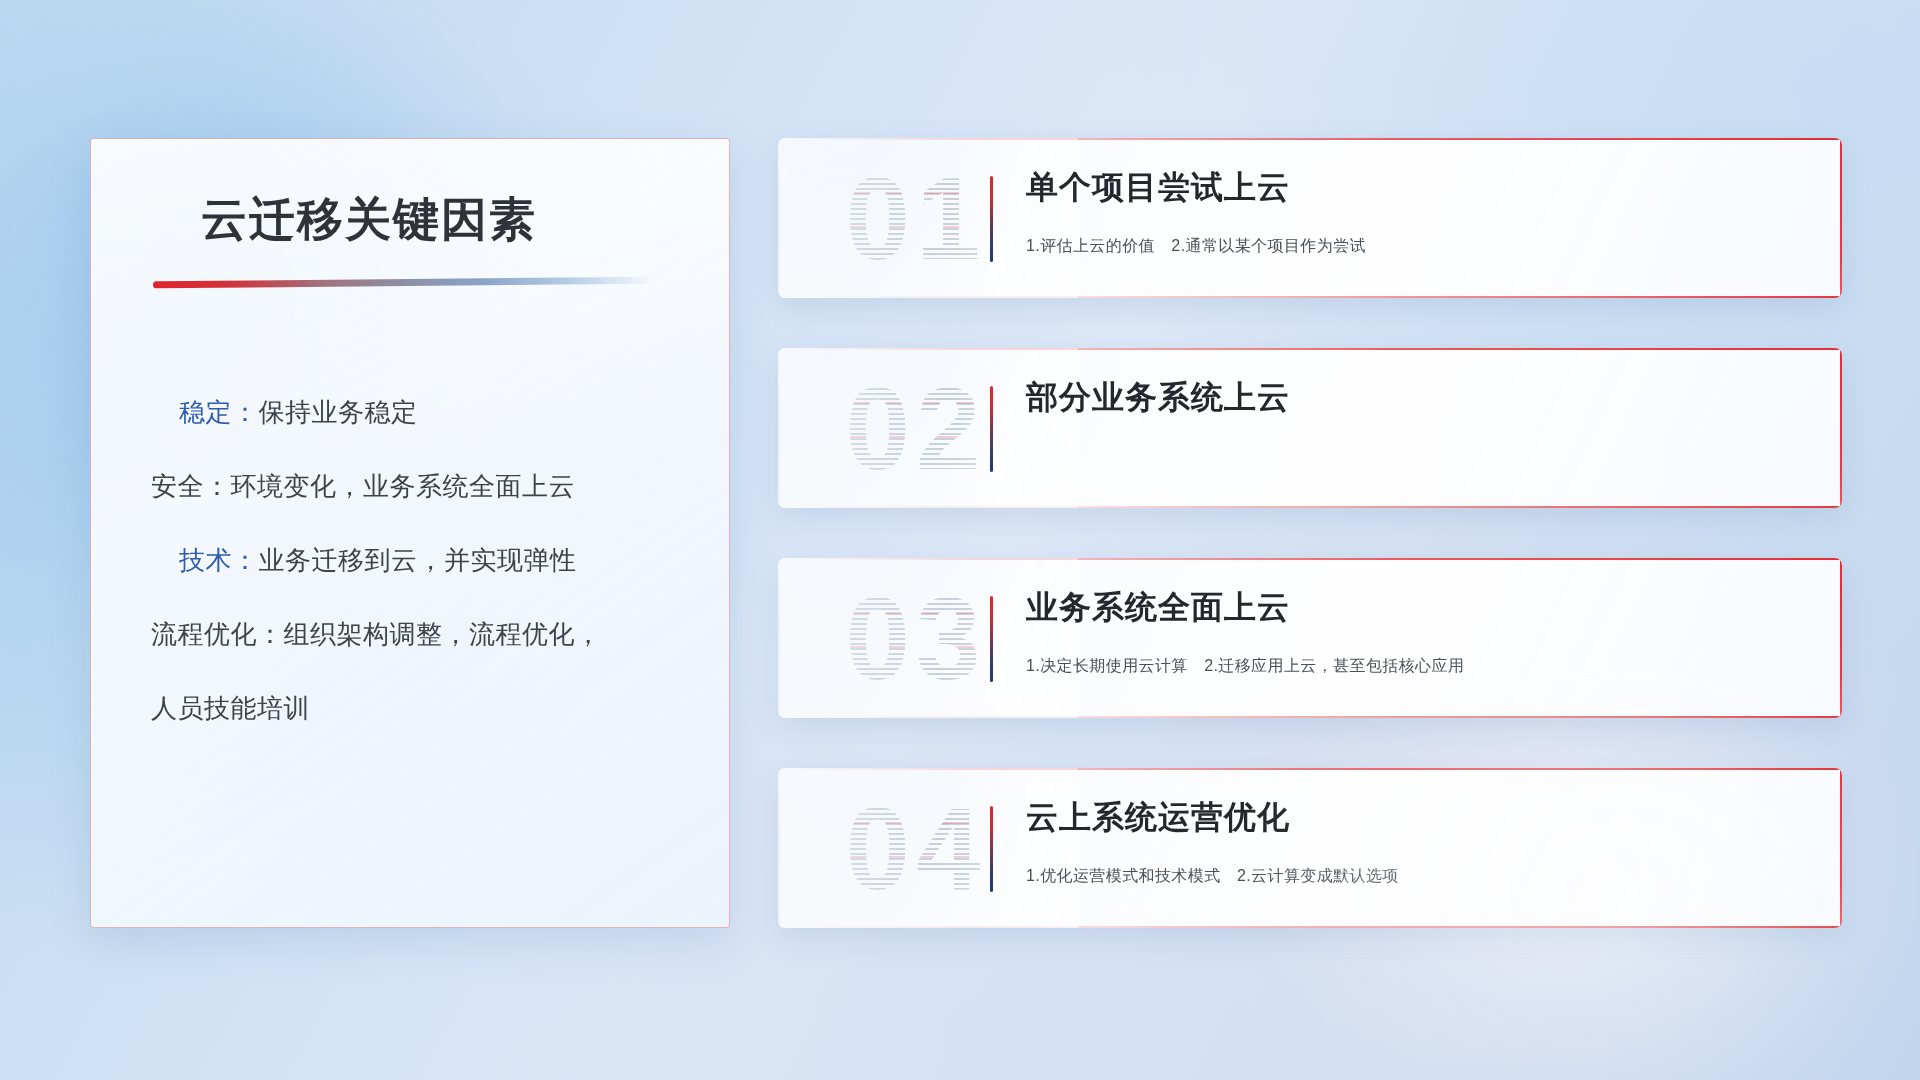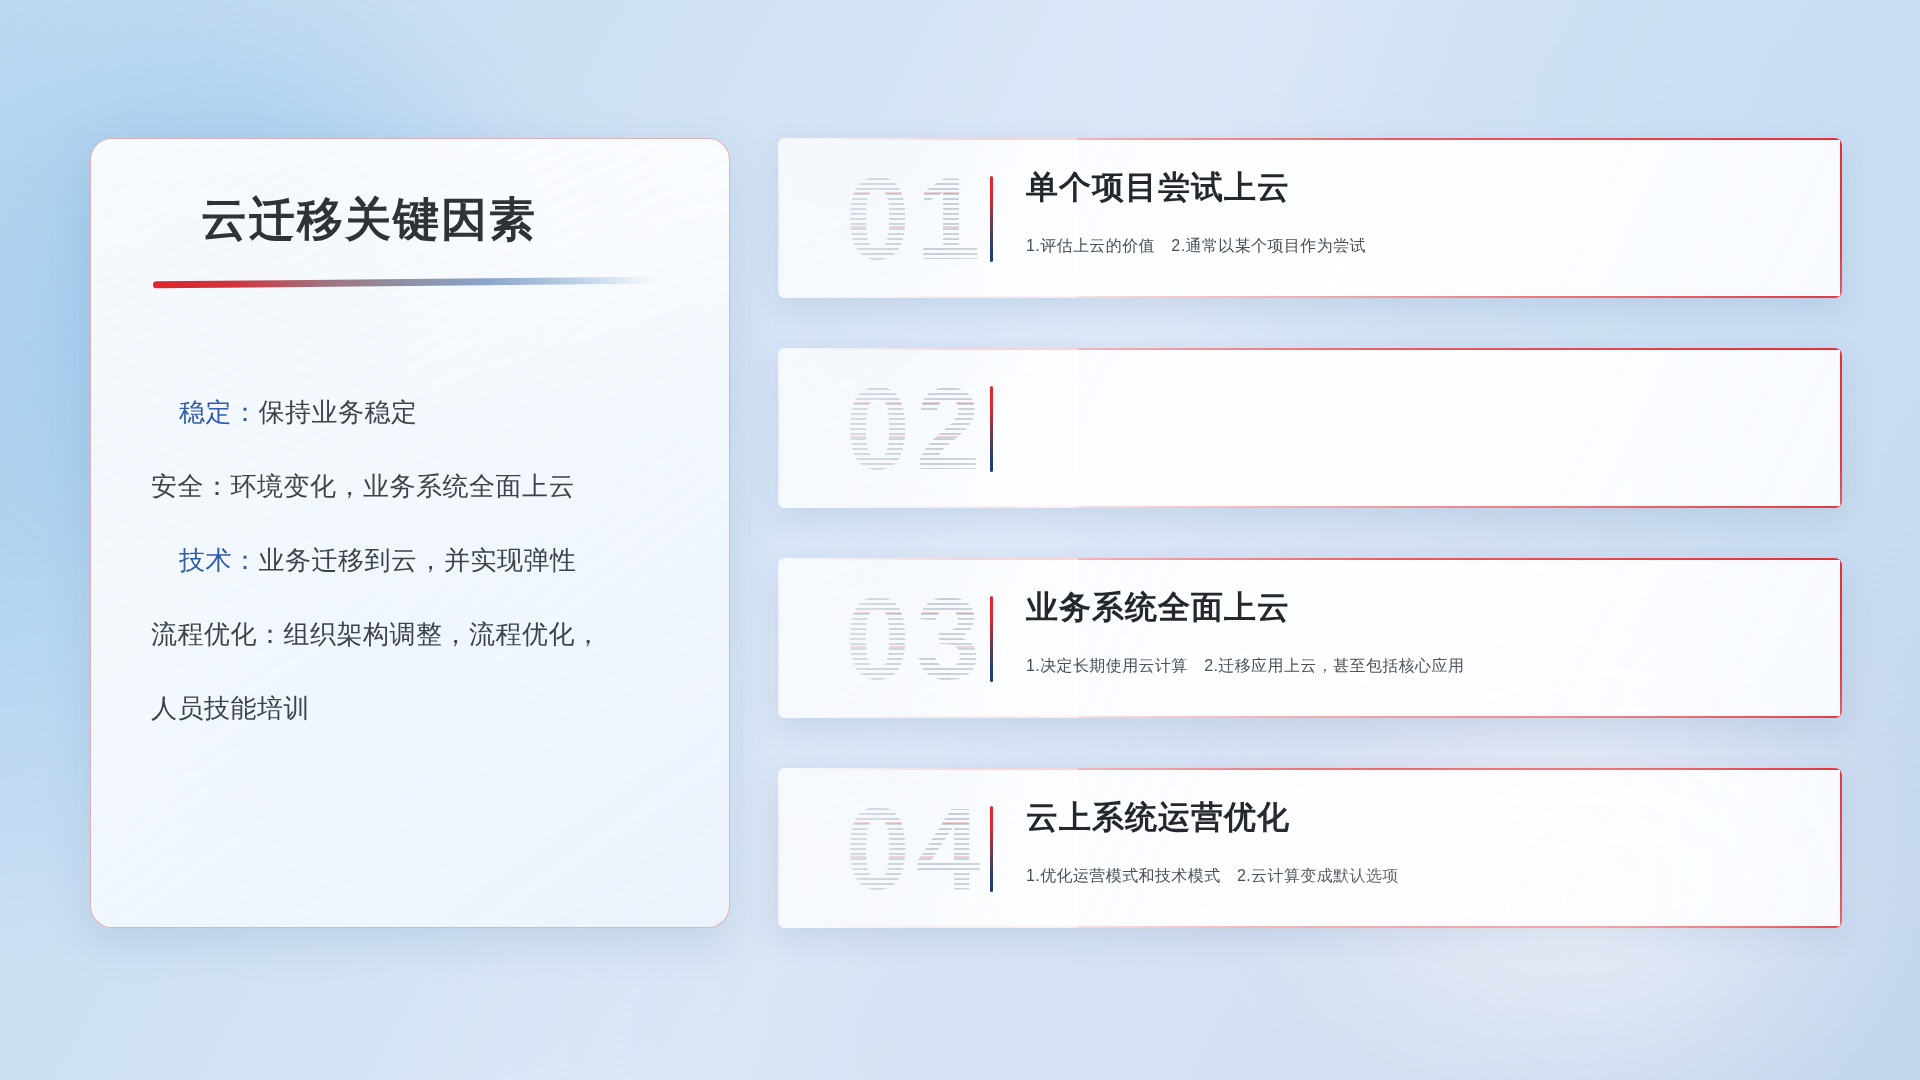--- a/index.html
+++ b/index.html
@@ -32,21 +32,21 @@
     right: -120px; bottom: -160px; width: 900px; height: 700px;
     background: radial-gradient(closest-side, rgba(255,255,255,0.5), rgba(255,255,255,0) 70%);
     filter: blur(50px); pointer-events: none;
   }
 
   
   .left-card {
     position: absolute;
     left: 90px; top: 138px;
     width: 640px; height: 790px;
-    border-radius: 22px;
+    border-radius: 4px;
     background: linear-gradient(145deg, rgba(255,255,255,0.78) 0%, rgba(252,253,255,0.88) 38%, rgba(246,250,255,0.82) 70%, rgba(240,246,253,0.80) 100%);
     border: 1.5px solid rgba(214,120,120,0.55);
     box-shadow: 0 14px 42px rgba(90,130,175,0.18), inset 0 1px 0 rgba(255,255,255,0.9);
     backdrop-filter: blur(3px);
     overflow: hidden;
   }
   .left-card-sheen {
     position: absolute; inset: 0;
     background: linear-gradient(160deg, rgba(255,255,255,0.55) 0%, rgba(255,255,255,0) 45%);
     pointer-events: none;
@@ -241,20 +241,21 @@
 
     <div class="step-card">
       <div class="edge-top"></div>
       <div class="edge-right"></div>
       <div class="edge-bottom"></div>
       <div class="edge-left"></div>
       <div class="ghost-num">02</div>
       <div class="ghost-num-tint">02</div>
       <div class="ghost-fade"></div>
       <div class="divider"></div>
+      <div class="step-title">部分业务系统上云</div>
     </div>
 
     <div class="step-card">
       <div class="edge-top"></div>
       <div class="edge-right"></div>
       <div class="edge-bottom"></div>
       <div class="edge-left"></div>
       <div class="ghost-num">03</div>
       <div class="ghost-num-tint">03</div>
       <div class="ghost-fade"></div>

